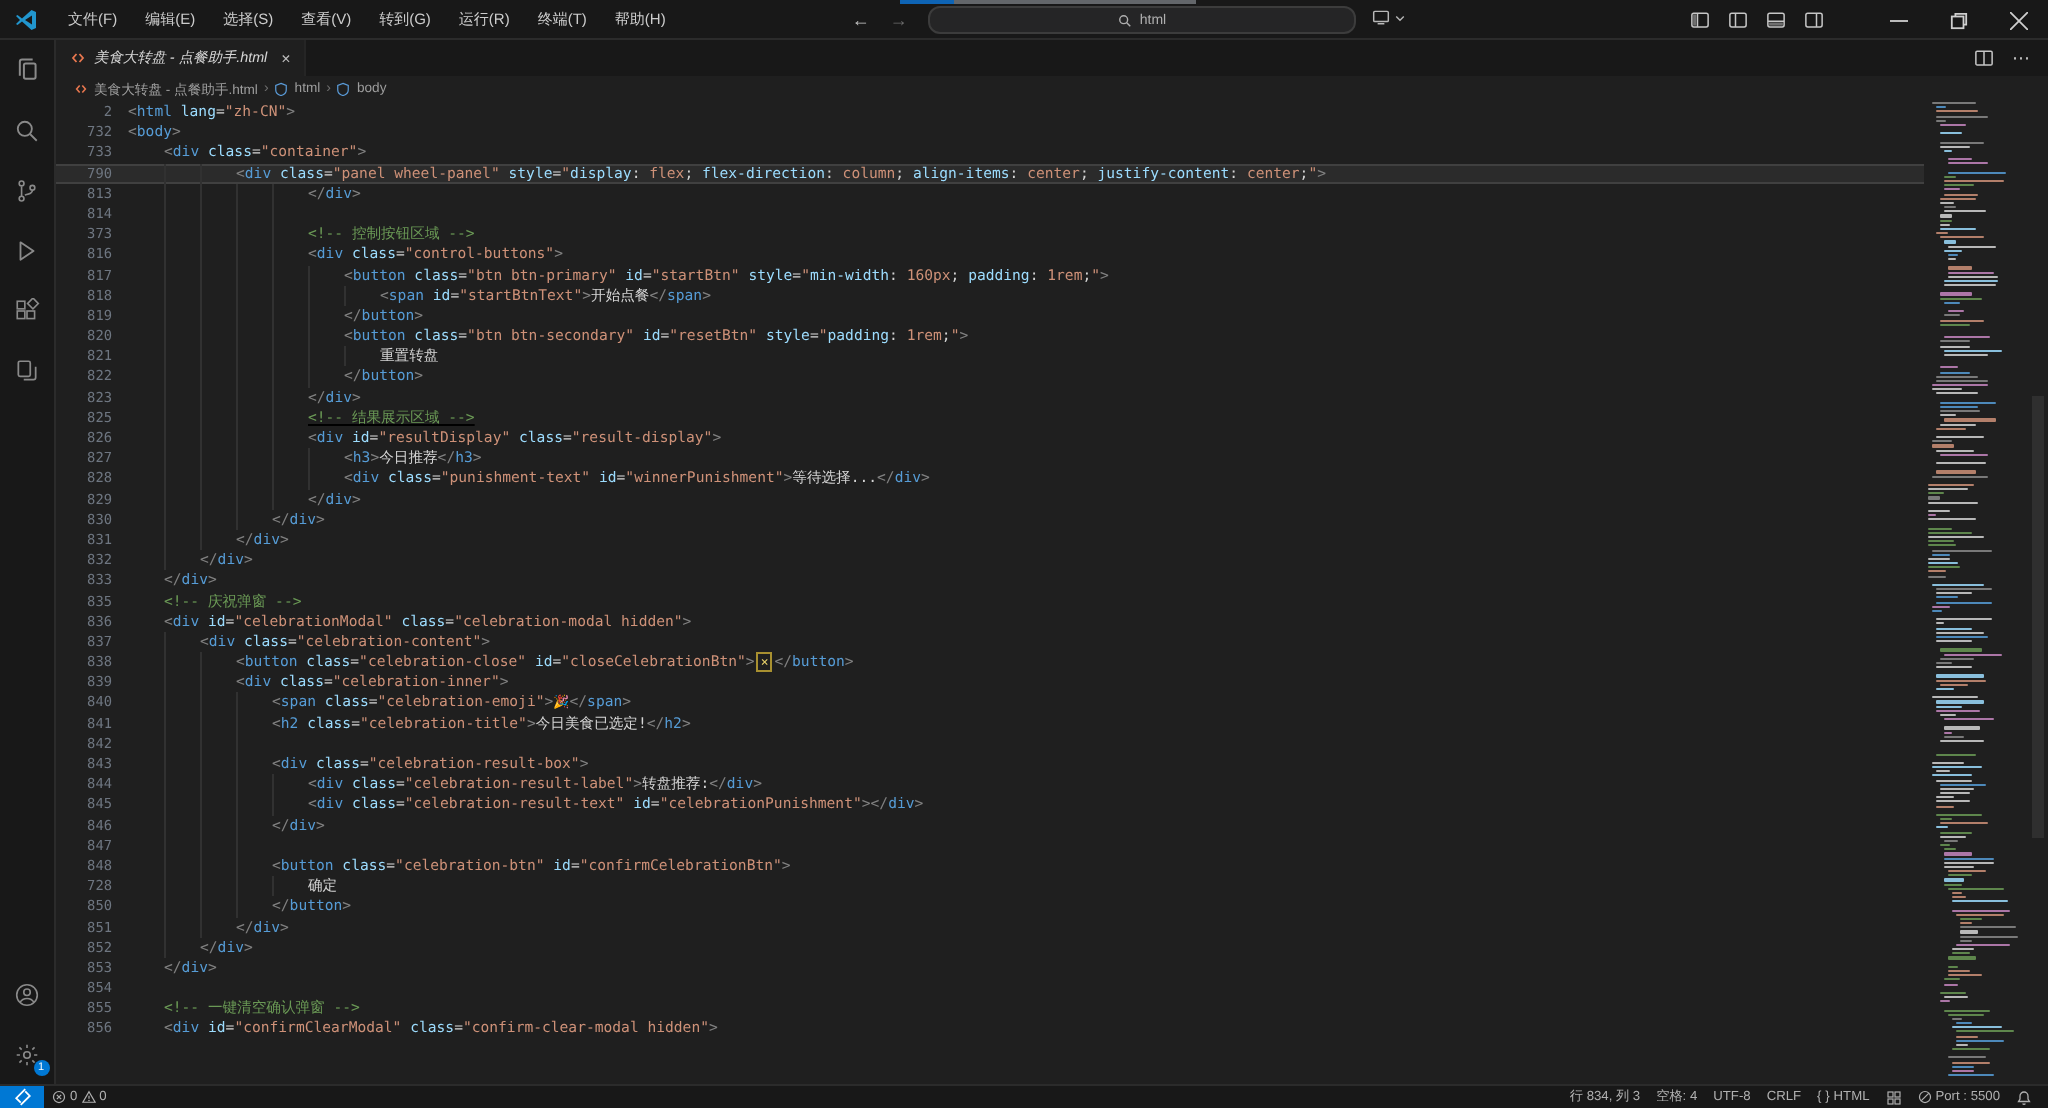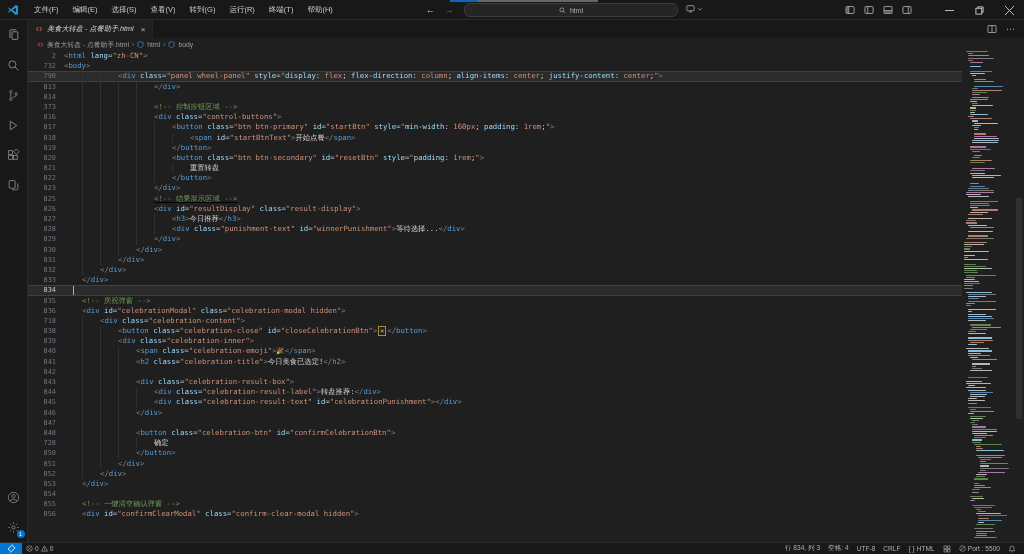--- a/index.html
+++ b/index.html
@@ -247,20 +247,21 @@
     <span class="bc-sep">›</span>
     <svg width="7" height="7" viewBox="0 0 16 16">
         <path d="M8 1.5 14 4v5c0 3.2-2.6 5.5-6 6.5-3.4-1-6-3.3-6-6.5V4l6-2.5z" fill="none" stroke="#5a9bd8" stroke-width="1.4"></path>
       </svg>
     <span>body</span>
   </div>
 
   <div class="editor">
       <div class="code-line"><div class="gutter">2</div><div class="code-text" style="padding-left: 0px;"><span class="tk-p">&lt;</span><span class="tk-t">html</span><span class="tk-o"> </span><span class="tk-a">lang</span><span class="tk-o">=</span><span class="tk-s">"zh-CN"</span><span class="tk-p">&gt;</span></div></div>
       <div class="code-line"><div class="gutter">732</div><div class="code-text" style="padding-left: 0px;"><span class="tk-p">&lt;</span><span class="tk-t">body</span><span class="tk-p">&gt;</span></div></div>
+      <div class="code-line"><div class="gutter">733</div><div class="code-text" style="padding-left: 18px;"><span class="tk-p">&lt;</span><span class="tk-t">div</span><span class="tk-o"> </span><span class="tk-a">class</span><span class="tk-o">=</span><span class="tk-s">"container"</span><span class="tk-p">&gt;</span></div></div>
       <div class="code-line hl"><div class="gutter">790</div><span class="guide" style="left: 54px;"></span><span class="guide" style="left: 72px;"></span><div class="code-text" style="padding-left: 54px;"><span class="tk-p">&lt;</span><span class="tk-t">div</span><span class="tk-o"> </span><span class="tk-a">class</span><span class="tk-o">=</span><span class="tk-s">"panel wheel-panel"</span><span class="tk-o"> </span><span class="tk-a">style</span><span class="tk-o">=</span><span class="tk-s">"</span><span class="tk-cp">display</span><span class="tk-o">: </span><span class="tk-cv">flex</span><span class="tk-o">; </span><span class="tk-cp">flex-direction</span><span class="tk-o">: </span><span class="tk-cv">column</span><span class="tk-o">; </span><span class="tk-cp">align-items</span><span class="tk-o">: </span><span class="tk-cv">center</span><span class="tk-o">; </span><span class="tk-cp">justify-content</span><span class="tk-o">: </span><span class="tk-cv">center</span><span class="tk-o">;</span><span class="tk-s">"</span><span class="tk-p">&gt;</span></div></div>
       <div class="code-line"><div class="gutter">813</div><span class="guide" style="left: 54px;"></span><span class="guide" style="left: 72px;"></span><span class="guide" style="left: 90px;"></span><span class="guide" style="left: 108px;"></span><div class="code-text" style="padding-left: 90px;"><span class="tk-p">&lt;/</span><span class="tk-t">div</span><span class="tk-p">&gt;</span></div></div>
       <div class="code-line"><div class="gutter">814</div><span class="guide" style="left: 54px;"></span><span class="guide" style="left: 72px;"></span><span class="guide" style="left: 90px;"></span><span class="guide" style="left: 108px;"></span><div class="code-text" style="padding-left: 0px;"></div></div>
       <div class="code-line"><div class="gutter">373</div><span class="guide" style="left: 54px;"></span><span class="guide" style="left: 72px;"></span><span class="guide" style="left: 90px;"></span><span class="guide" style="left: 108px;"></span><div class="code-text" style="padding-left: 90px;"><span class="tk-c">&lt;!-- 控制按钮区域 --&gt;</span></div></div>
       <div class="code-line"><div class="gutter">816</div><span class="guide" style="left: 54px;"></span><span class="guide" style="left: 72px;"></span><span class="guide" style="left: 90px;"></span><span class="guide" style="left: 108px;"></span><div class="code-text" style="padding-left: 90px;"><span class="tk-p">&lt;</span><span class="tk-t">div</span><span class="tk-o"> </span><span class="tk-a">class</span><span class="tk-o">=</span><span class="tk-s">"control-buttons"</span><span class="tk-p">&gt;</span></div></div>
       <div class="code-line"><div class="gutter">817</div><span class="guide" style="left: 54px;"></span><span class="guide" style="left: 72px;"></span><span class="guide" style="left: 90px;"></span><span class="guide" style="left: 108px;"></span><span class="guide" style="left: 126px;"></span><div class="code-text" style="padding-left: 108px;"><span class="tk-p">&lt;</span><span class="tk-t">button</span><span class="tk-o"> </span><span class="tk-a">class</span><span class="tk-o">=</span><span class="tk-s">"btn btn-primary"</span><span class="tk-o"> </span><span class="tk-a">id</span><span class="tk-o">=</span><span class="tk-s">"startBtn"</span><span class="tk-o"> </span><span class="tk-a">style</span><span class="tk-o">=</span><span class="tk-s">"</span><span class="tk-cp">min-width</span><span class="tk-o">: </span><span class="tk-cv">160px</span><span class="tk-o">; </span><span class="tk-cp">padding</span><span class="tk-o">: </span><span class="tk-cv">1rem</span><span class="tk-o">;</span><span class="tk-s">"</span><span class="tk-p">&gt;</span></div></div>
       <div class="code-line"><div class="gutter">818</div><span class="guide" style="left: 54px;"></span><span class="guide" style="left: 72px;"></span><span class="guide" style="left: 90px;"></span><span class="guide" style="left: 108px;"></span><span class="guide" style="left: 126px;"></span><span class="guide" style="left: 144px;"></span><div class="code-text" style="padding-left: 126px;"><span class="tk-p">&lt;</span><span class="tk-t">span</span><span class="tk-o"> </span><span class="tk-a">id</span><span class="tk-o">=</span><span class="tk-s">"startBtnText"</span><span class="tk-p">&gt;</span><span class="tk-x">开始点餐</span><span class="tk-p">&lt;/</span><span class="tk-t">span</span><span class="tk-p">&gt;</span></div></div>
       <div class="code-line"><div class="gutter">819</div><span class="guide" style="left: 54px;"></span><span class="guide" style="left: 72px;"></span><span class="guide" style="left: 90px;"></span><span class="guide" style="left: 108px;"></span><span class="guide" style="left: 126px;"></span><div class="code-text" style="padding-left: 108px;"><span class="tk-p">&lt;/</span><span class="tk-t">button</span><span class="tk-p">&gt;</span></div></div>
       <div class="code-line"><div class="gutter">820</div><span class="guide" style="left: 54px;"></span><span class="guide" style="left: 72px;"></span><span class="guide" style="left: 90px;"></span><span class="guide" style="left: 108px;"></span><span class="guide" style="left: 126px;"></span><div class="code-text" style="padding-left: 108px;"><span class="tk-p">&lt;</span><span class="tk-t">button</span><span class="tk-o"> </span><span class="tk-a">class</span><span class="tk-o">=</span><span class="tk-s">"btn btn-secondary"</span><span class="tk-o"> </span><span class="tk-a">id</span><span class="tk-o">=</span><span class="tk-s">"resetBtn"</span><span class="tk-o"> </span><span class="tk-a">style</span><span class="tk-o">=</span><span class="tk-s">"</span><span class="tk-cp">padding</span><span class="tk-o">: </span><span class="tk-cv">1rem</span><span class="tk-o">;</span><span class="tk-s">"</span><span class="tk-p">&gt;</span></div></div>
       <div class="code-line"><div class="gutter">821</div><span class="guide" style="left: 54px;"></span><span class="guide" style="left: 72px;"></span><span class="guide" style="left: 90px;"></span><span class="guide" style="left: 108px;"></span><span class="guide" style="left: 126px;"></span><span class="guide" style="left: 144px;"></span><div class="code-text" style="padding-left: 126px;"><span class="tk-x">重置转盘</span></div></div>
@@ -268,24 +269,23 @@
       <div class="code-line"><div class="gutter">823</div><span class="guide" style="left: 54px;"></span><span class="guide" style="left: 72px;"></span><span class="guide" style="left: 90px;"></span><span class="guide" style="left: 108px;"></span><div class="code-text" style="padding-left: 90px;"><span class="tk-p">&lt;/</span><span class="tk-t">div</span><span class="tk-p">&gt;</span></div></div>
       <div class="code-line"><div class="gutter">825</div><span class="guide" style="left: 54px;"></span><span class="guide" style="left: 72px;"></span><span class="guide" style="left: 90px;"></span><span class="guide" style="left: 108px;"></span><div class="code-text" style="padding-left: 90px; text-decoration: underline;"><span class="tk-c">&lt;!-- 结果展示区域 --&gt;</span></div></div>
       <div class="code-line"><div class="gutter">826</div><span class="guide" style="left: 54px;"></span><span class="guide" style="left: 72px;"></span><span class="guide" style="left: 90px;"></span><span class="guide" style="left: 108px;"></span><div class="code-text" style="padding-left: 90px;"><span class="tk-p">&lt;</span><span class="tk-t">div</span><span class="tk-o"> </span><span class="tk-a">id</span><span class="tk-o">=</span><span class="tk-s">"resultDisplay"</span><span class="tk-o"> </span><span class="tk-a">class</span><span class="tk-o">=</span><span class="tk-s">"result-display"</span><span class="tk-p">&gt;</span></div></div>
       <div class="code-line"><div class="gutter">827</div><span class="guide" style="left: 54px;"></span><span class="guide" style="left: 72px;"></span><span class="guide" style="left: 90px;"></span><span class="guide" style="left: 108px;"></span><span class="guide" style="left: 126px;"></span><div class="code-text" style="padding-left: 108px;"><span class="tk-p">&lt;</span><span class="tk-t">h3</span><span class="tk-p">&gt;</span><span class="tk-x">今日推荐</span><span class="tk-p">&lt;/</span><span class="tk-t">h3</span><span class="tk-p">&gt;</span></div></div>
       <div class="code-line"><div class="gutter">828</div><span class="guide" style="left: 54px;"></span><span class="guide" style="left: 72px;"></span><span class="guide" style="left: 90px;"></span><span class="guide" style="left: 108px;"></span><span class="guide" style="left: 126px;"></span><div class="code-text" style="padding-left: 108px;"><span class="tk-p">&lt;</span><span class="tk-t">div</span><span class="tk-o"> </span><span class="tk-a">class</span><span class="tk-o">=</span><span class="tk-s">"punishment-text"</span><span class="tk-o"> </span><span class="tk-a">id</span><span class="tk-o">=</span><span class="tk-s">"winnerPunishment"</span><span class="tk-p">&gt;</span><span class="tk-x">等待选择...</span><span class="tk-p">&lt;/</span><span class="tk-t">div</span><span class="tk-p">&gt;</span></div></div>
       <div class="code-line"><div class="gutter">829</div><span class="guide" style="left: 54px;"></span><span class="guide" style="left: 72px;"></span><span class="guide" style="left: 90px;"></span><span class="guide" style="left: 108px;"></span><div class="code-text" style="padding-left: 90px;"><span class="tk-p">&lt;/</span><span class="tk-t">div</span><span class="tk-p">&gt;</span></div></div>
       <div class="code-line"><div class="gutter">830</div><span class="guide" style="left: 54px;"></span><span class="guide" style="left: 72px;"></span><span class="guide" style="left: 90px;"></span><div class="code-text" style="padding-left: 72px;"><span class="tk-p">&lt;/</span><span class="tk-t">div</span><span class="tk-p">&gt;</span></div></div>
       <div class="code-line"><div class="gutter">831</div><span class="guide" style="left: 54px;"></span><span class="guide" style="left: 72px;"></span><div class="code-text" style="padding-left: 54px;"><span class="tk-p">&lt;/</span><span class="tk-t">div</span><span class="tk-p">&gt;</span></div></div>
       <div class="code-line"><div class="gutter">832</div><span class="guide" style="left: 54px;"></span><div class="code-text" style="padding-left: 36px;"><span class="tk-p">&lt;/</span><span class="tk-t">div</span><span class="tk-p">&gt;</span></div></div>
       <div class="code-line"><div class="gutter">833</div><div class="code-text" style="padding-left: 18px;"><span class="tk-p">&lt;/</span><span class="tk-t">div</span><span class="tk-p">&gt;</span></div></div>
-      <div class="code-line hl"><div class="gutter active">834</div><div class="code-text" style="padding-left: 0px;"></div><span class="cursor-bar" style="left: 45px;"></span></div>
       <div class="code-line"><div class="gutter">835</div><div class="code-text" style="padding-left: 18px;"><span class="tk-c">&lt;!-- 庆祝弹窗 --&gt;</span></div></div>
       <div class="code-line"><div class="gutter">836</div><div class="code-text" style="padding-left: 18px;"><span class="tk-p">&lt;</span><span class="tk-t">div</span><span class="tk-o"> </span><span class="tk-a">id</span><span class="tk-o">=</span><span class="tk-s">"celebrationModal"</span><span class="tk-o"> </span><span class="tk-a">class</span><span class="tk-o">=</span><span class="tk-s">"celebration-modal hidden"</span><span class="tk-p">&gt;</span></div></div>
-      <div class="code-line"><div class="gutter">718</div><span class="guide" style="left: 54px;"></span><div class="code-text" style="padding-left: 36px;"><span class="tk-p">&lt;</span><span class="tk-t">div</span><span class="tk-o"> </span><span class="tk-a">class</span><span class="tk-o">=</span><span class="tk-s">"celebration-content"</span><span class="tk-p">&gt;</span></div></div>
+      <div class="code-line"><div class="gutter">837</div><span class="guide" style="left: 54px;"></span><div class="code-text" style="padding-left: 36px;"><span class="tk-p">&lt;</span><span class="tk-t">div</span><span class="tk-o"> </span><span class="tk-a">class</span><span class="tk-o">=</span><span class="tk-s">"celebration-content"</span><span class="tk-p">&gt;</span></div></div>
       <div class="code-line"><div class="gutter">838</div><span class="guide" style="left: 54px;"></span><span class="guide" style="left: 72px;"></span><div class="code-text" style="padding-left: 54px;"><span class="tk-p">&lt;</span><span class="tk-t">button</span><span class="tk-o"> </span><span class="tk-a">class</span><span class="tk-o">=</span><span class="tk-s">"celebration-close"</span><span class="tk-o"> </span><span class="tk-a">id</span><span class="tk-o">=</span><span class="tk-s">"closeCelebrationBtn"</span><span class="tk-p">&gt;</span><span class="tk-u">×</span><span class="tk-p">&lt;/</span><span class="tk-t">button</span><span class="tk-p">&gt;</span></div></div>
       <div class="code-line"><div class="gutter">839</div><span class="guide" style="left: 54px;"></span><span class="guide" style="left: 72px;"></span><div class="code-text" style="padding-left: 54px;"><span class="tk-p">&lt;</span><span class="tk-t">div</span><span class="tk-o"> </span><span class="tk-a">class</span><span class="tk-o">=</span><span class="tk-s">"celebration-inner"</span><span class="tk-p">&gt;</span></div></div>
       <div class="code-line"><div class="gutter">840</div><span class="guide" style="left: 54px;"></span><span class="guide" style="left: 72px;"></span><span class="guide" style="left: 90px;"></span><div class="code-text" style="padding-left: 72px;"><span class="tk-p">&lt;</span><span class="tk-t">span</span><span class="tk-o"> </span><span class="tk-a">class</span><span class="tk-o">=</span><span class="tk-s">"celebration-emoji"</span><span class="tk-p">&gt;</span><span class="tk-e">🎉</span><span class="tk-p">&lt;/</span><span class="tk-t">span</span><span class="tk-p">&gt;</span></div></div>
       <div class="code-line"><div class="gutter">841</div><span class="guide" style="left: 54px;"></span><span class="guide" style="left: 72px;"></span><span class="guide" style="left: 90px;"></span><div class="code-text" style="padding-left: 72px;"><span class="tk-p">&lt;</span><span class="tk-t">h2</span><span class="tk-o"> </span><span class="tk-a">class</span><span class="tk-o">=</span><span class="tk-s">"celebration-title"</span><span class="tk-p">&gt;</span><span class="tk-x">今日美食已选定!</span><span class="tk-p">&lt;/</span><span class="tk-t">h2</span><span class="tk-p">&gt;</span></div></div>
       <div class="code-line"><div class="gutter">842</div><span class="guide" style="left: 54px;"></span><span class="guide" style="left: 72px;"></span><span class="guide" style="left: 90px;"></span><div class="code-text" style="padding-left: 0px;"></div></div>
       <div class="code-line"><div class="gutter">843</div><span class="guide" style="left: 54px;"></span><span class="guide" style="left: 72px;"></span><span class="guide" style="left: 90px;"></span><div class="code-text" style="padding-left: 72px;"><span class="tk-p">&lt;</span><span class="tk-t">div</span><span class="tk-o"> </span><span class="tk-a">class</span><span class="tk-o">=</span><span class="tk-s">"celebration-result-box"</span><span class="tk-p">&gt;</span></div></div>
       <div class="code-line"><div class="gutter">844</div><span class="guide" style="left: 54px;"></span><span class="guide" style="left: 72px;"></span><span class="guide" style="left: 90px;"></span><span class="guide" style="left: 108px;"></span><div class="code-text" style="padding-left: 90px;"><span class="tk-p">&lt;</span><span class="tk-t">div</span><span class="tk-o"> </span><span class="tk-a">class</span><span class="tk-o">=</span><span class="tk-s">"celebration-result-label"</span><span class="tk-p">&gt;</span><span class="tk-x">转盘推荐:</span><span class="tk-p">&lt;/</span><span class="tk-t">div</span><span class="tk-p">&gt;</span></div></div>
       <div class="code-line"><div class="gutter">845</div><span class="guide" style="left: 54px;"></span><span class="guide" style="left: 72px;"></span><span class="guide" style="left: 90px;"></span><span class="guide" style="left: 108px;"></span><div class="code-text" style="padding-left: 90px;"><span class="tk-p">&lt;</span><span class="tk-t">div</span><span class="tk-o"> </span><span class="tk-a">class</span><span class="tk-o">=</span><span class="tk-s">"celebration-result-text"</span><span class="tk-o"> </span><span class="tk-a">id</span><span class="tk-o">=</span><span class="tk-s">"celebrationPunishment"</span><span class="tk-p">&gt;</span><span class="tk-p">&lt;/</span><span class="tk-t">div</span><span class="tk-p">&gt;</span></div></div>
       <div class="code-line"><div class="gutter">846</div><span class="guide" style="left: 54px;"></span><span class="guide" style="left: 72px;"></span><span class="guide" style="left: 90px;"></span><div class="code-text" style="padding-left: 72px;"><span class="tk-p">&lt;/</span><span class="tk-t">div</span><span class="tk-p">&gt;</span></div></div>
       <div class="code-line"><div class="gutter">847</div><span class="guide" style="left: 54px;"></span><span class="guide" style="left: 72px;"></span><span class="guide" style="left: 90px;"></span><div class="code-text" style="padding-left: 0px;"></div></div>

